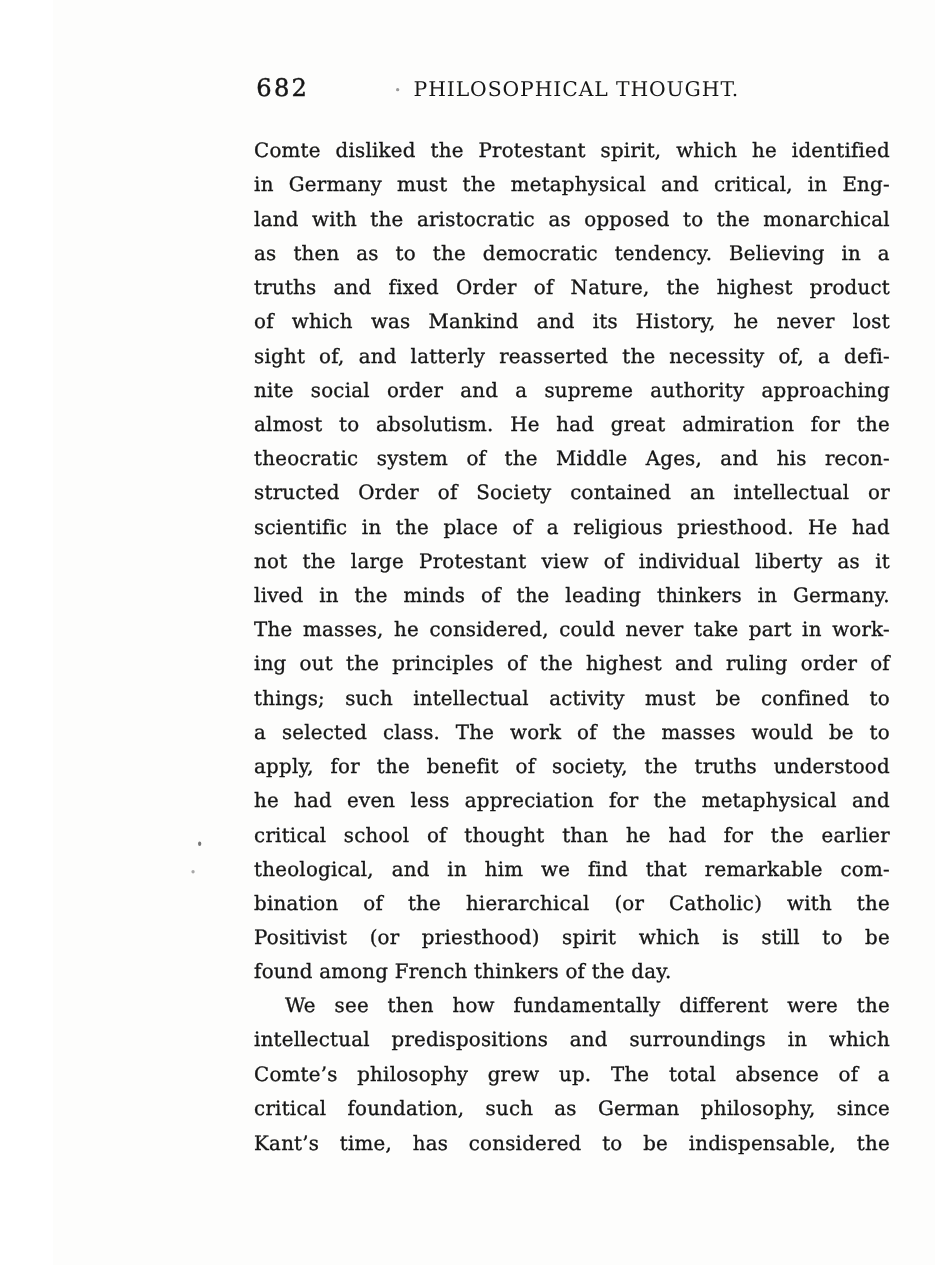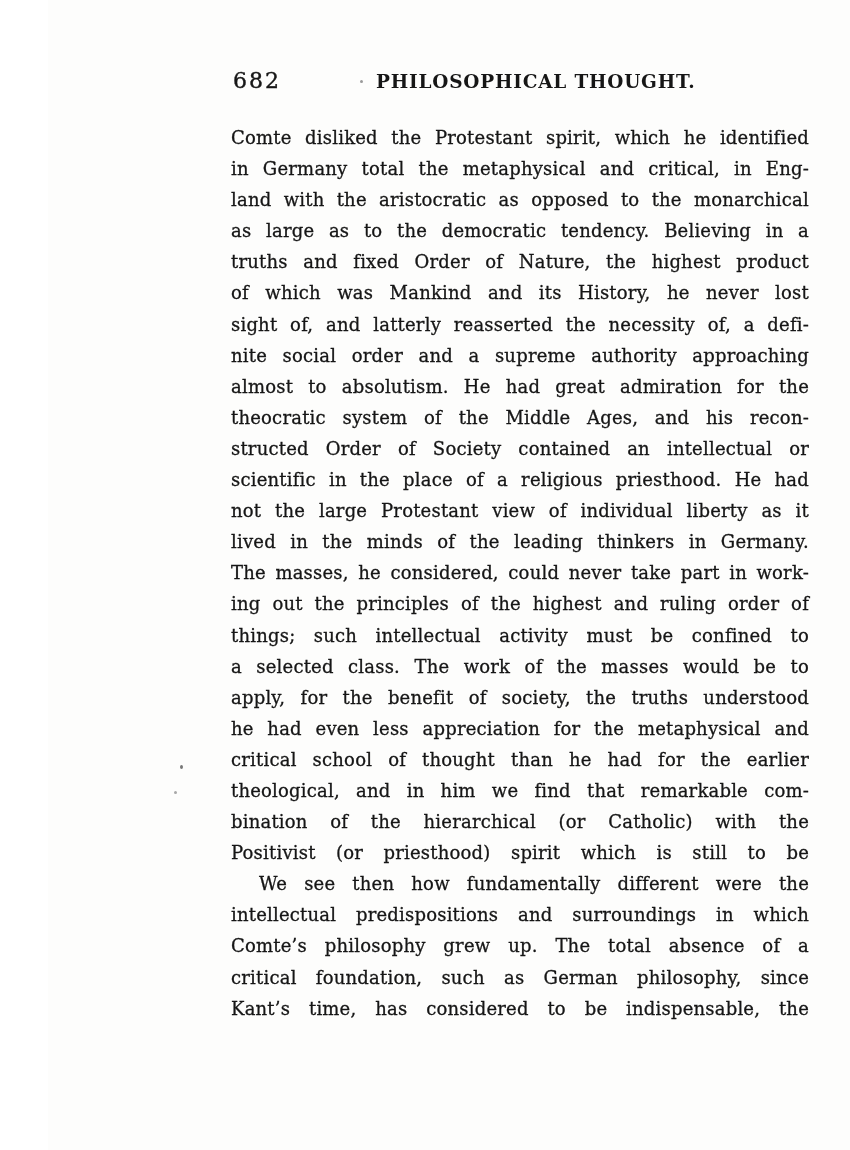--- a/index.html
+++ b/index.html
@@ -32,21 +32,21 @@
     top: 0;
     font-size: 22px;
     letter-spacing: 2px;
     -webkit-text-stroke: 0.4px currentColor;
   }
   .running-title {
     position: absolute;
     left: 145px;
     top: 3px;
     font-size: 18.5px;
-    font-weight: bold;
+    font-weight: normal;
     letter-spacing: 0.8px;
     white-space: nowrap;
   }
   .body-text {
     position: absolute;
     top: 122px;
     left: 183px;
     width: 578px;
     font-size: 18px;
     line-height: 31.1px;
@@ -77,43 +77,44 @@
 <body>
 
 <div class="page">
   <div class="header">
     <span class="page-number">682</span>
     <span class="running-title">PHILOSOPHICAL THOUGHT.</span>
   </div>
 
   <div class="body-text">
       <div class="line">Comte disliked the Protestant spirit, which he identified</div>
-      <div class="line">in Germany total the metaphysical and critical, in Eng-</div>
+      <div class="line">in Germany must the metaphysical and critical, in Eng-</div>
       <div class="line">land with the aristocratic as opposed to the monarchical</div>
-      <div class="line">as large as to the democratic tendency. Believing in a</div>
+      <div class="line">as then as to the democratic tendency. Believing in a</div>
       <div class="line">truths and fixed Order of Nature, the highest product</div>
       <div class="line">of which was Mankind and its History, he never lost</div>
       <div class="line">sight of, and latterly reasserted the necessity of, a defi-</div>
       <div class="line">nite social order and a supreme authority approaching</div>
       <div class="line">almost to absolutism. He had great admiration for the</div>
       <div class="line">theocratic system of the Middle Ages, and his recon-</div>
       <div class="line">structed Order of Society contained an intellectual or</div>
       <div class="line">scientific in the place of a religious priesthood. He had</div>
       <div class="line">not the large Protestant view of individual liberty as it</div>
       <div class="line">lived in the minds of the leading thinkers in Germany.</div>
       <div class="line">The masses, he considered, could never take part in work-</div>
       <div class="line">ing out the principles of the highest and ruling order of</div>
       <div class="line">things; such intellectual activity must be confined to</div>
       <div class="line">a selected class. The work of the masses would be to</div>
       <div class="line">apply, for the benefit of society, the truths understood</div>
       <div class="line">he had even less appreciation for the metaphysical and</div>
       <div class="line">critical school of thought than he had for the earlier</div>
       <div class="line">theological, and in him we find that remarkable com-</div>
       <div class="line">bination of the hierarchical (or Catholic) with the</div>
       <div class="line">Positivist (or priesthood) spirit which is still to be</div>
+      <div class="line para-end">found among French thinkers of the day.</div>
       <div class="line indent">We see then how fundamentally different were the</div>
       <div class="line">intellectual predispositions and surroundings in which</div>
       <div class="line">Comte’s philosophy grew up. The total absence of a</div>
       <div class="line">critical foundation, such as German philosophy, since</div>
       <div class="line">Kant’s time, has considered to be indispensable, the</div>
     </div>
 
   <div class="speck s1"></div>
   <div class="speck s2"></div>
   <div class="speck s3"></div>

